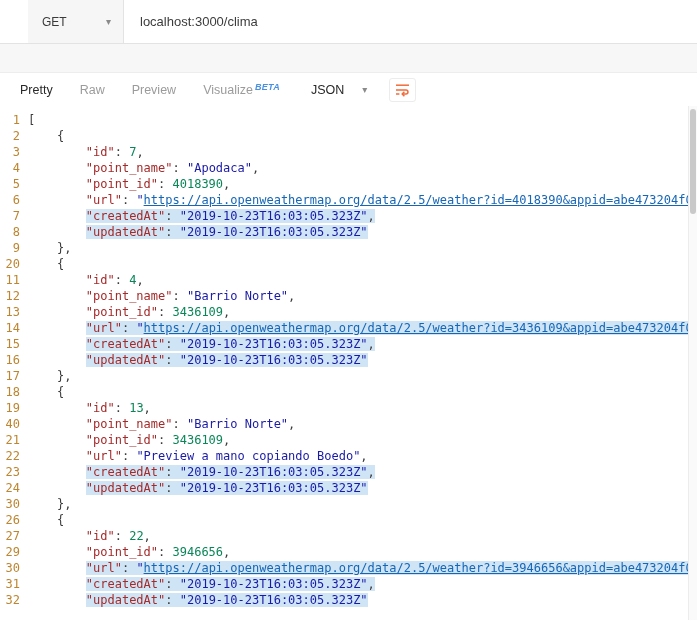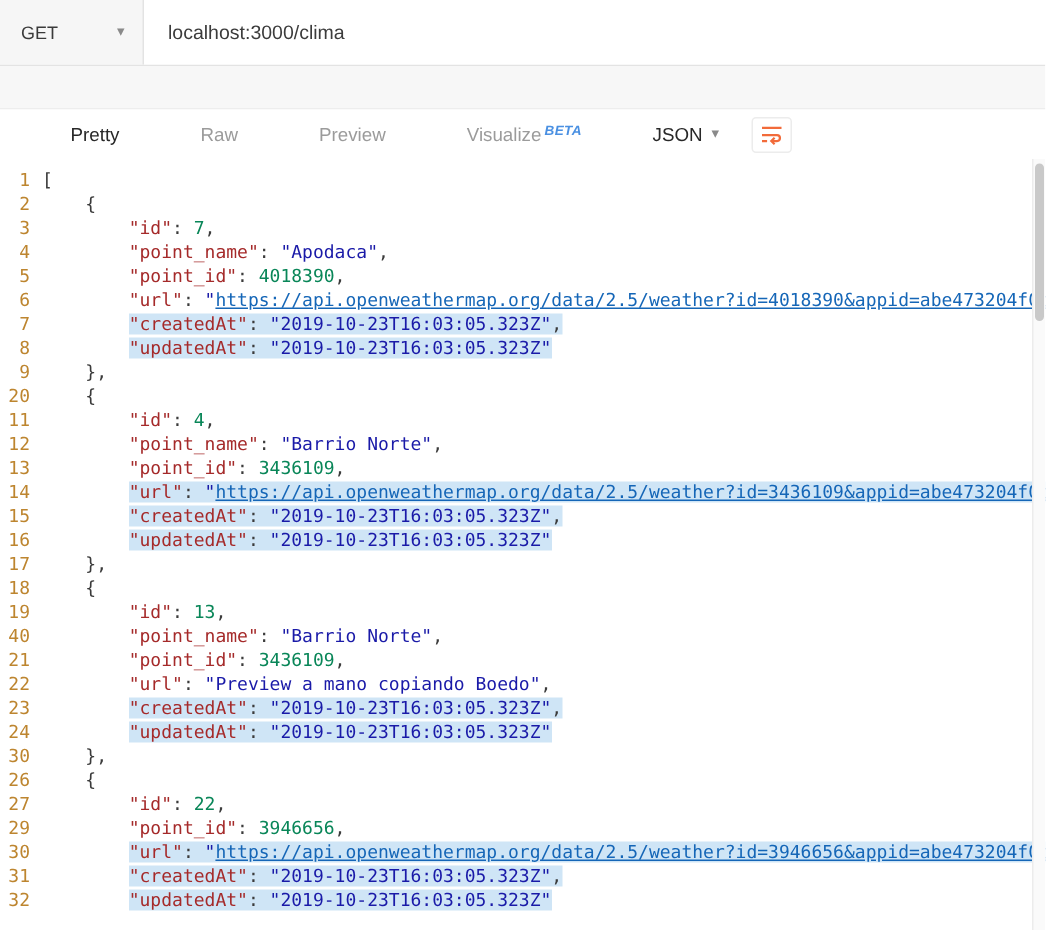--- a/index.html
+++ b/index.html
@@ -4,34 +4,34 @@
 <style>
   * { margin:0; padding:0; box-sizing:border-box; }
   html,body { width:697px; height:622px; overflow:hidden; background:#fff; }
   body { font-family:"Liberation Sans", sans-serif; }
   .app { width:697px; height:622px; position:relative; overflow:hidden; background:#fff; }
 
   
   .request-bar { height:44px; display:flex; background:#fff; border-bottom:1px solid #e3e3e3; }
   .method-select { width:96px; background:#f6f6f6; border-right:1px solid #e3e3e3;
     display:flex; align-items:center; justify-content:space-between;
-    padding:0 12px 0 14px; font-size:12px; color:#3a3a3a; cursor:pointer; }
+    padding:0 12px 0 14px; font-size:12px; color:#3a3a3a; cursor:pointer;margin-left:28px; }
   .caret { color:#8a8a8a; font-size:10px; line-height:1; }
   .url-field { flex:1; display:flex; align-items:center; padding-left:16px;
     font-size:13px; color:#3c3c3c; background:#fff; cursor:text; }
 
   
   .gap { height:29px; background:#f7f7f7; border-bottom:1px solid #ededed; }
 
   
   .toolbar { height:33px; display:flex; align-items:center; padding-left:20px; background:#fff; }
-  .tab { font-size:12.5px; color:#9b9b9b; cursor:pointer; margin-right:27px;margin-left:27px; }
+  .tab { font-size:12.5px; color:#9b9b9b; cursor:pointer; margin-right:27px; }
   .tab.active { color:#282828; }
   .beta { color:var(--c-beta); font-size:9px; font-weight:700; position:relative; top:-4px; margin-left:2px; letter-spacing:.3px;font-style:italic; }
-  .format-select { display:flex; align-items:center; gap:6px; color:#282828; font-size:12.5px; margin-left:20px; cursor:pointer; }
+  .format-select { display:flex; align-items:center; gap:18px; color:#282828; font-size:12.5px; margin-left:4px; cursor:pointer; }
   .wrap-btn { margin-left:22px; width:27px; height:24px; border:1px solid #ececec; border-radius:3px;
     display:flex; align-items:center; justify-content:center; color:var(--c-accent); cursor:pointer; background:#fff; }
 
   
   .code-area { position:relative; height:514px; overflow:hidden; background:#fff;
     font-family:"DejaVu Sans Mono", monospace; font-size:12px; line-height:16px; padding-top:6px; }
   .cl { display:flex; height:16px; white-space:pre; }
   .ln { flex:none; min-width:28px; text-align:right; padding-right:8px; color:var(--c-linenum); user-select:none; }
   .lc { flex:1; white-space:pre; color:#3b3b3b; }
   .k { color:var(--c-key); }

